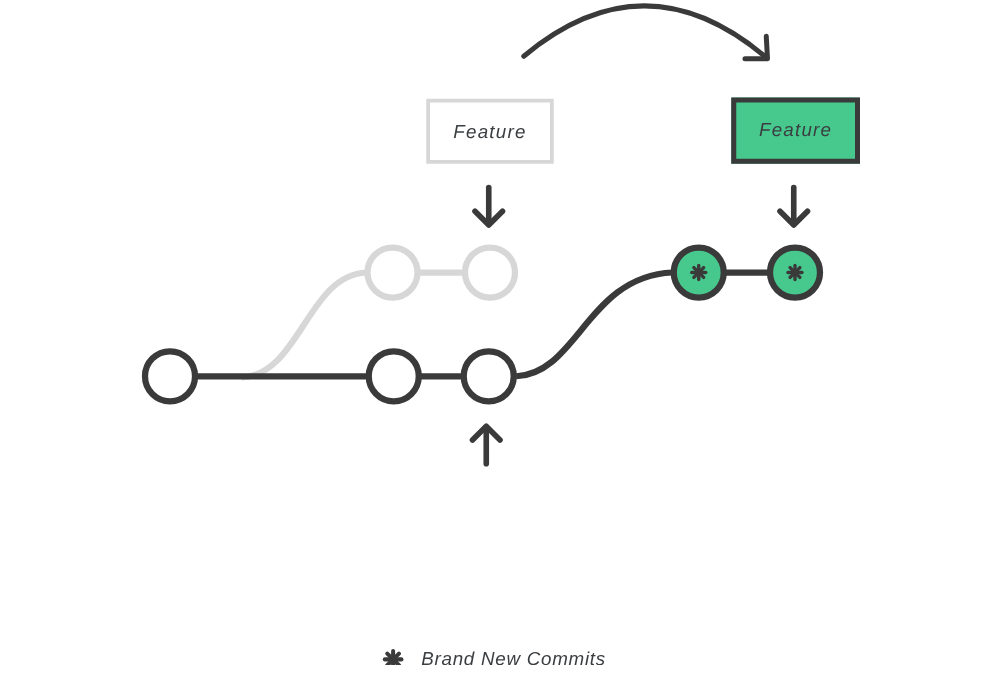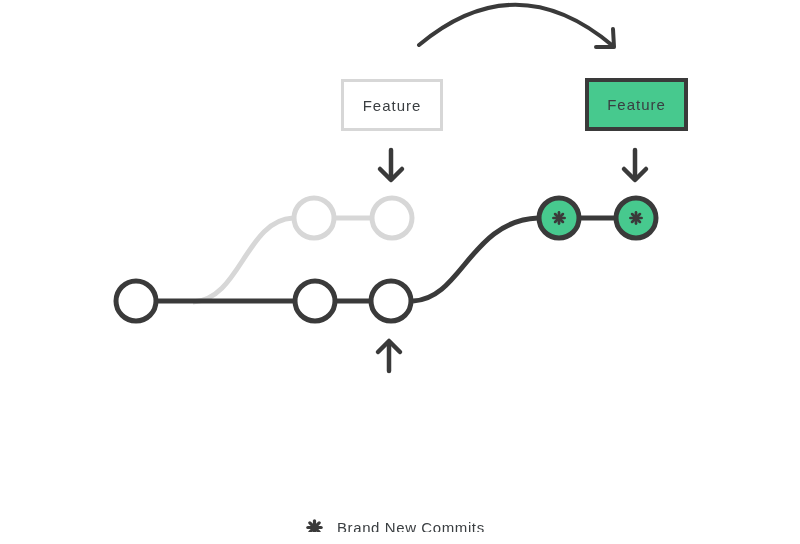--- a/index.html
+++ b/index.html
@@ -11,20 +11,21 @@
     --bg:#ffffff;
   }
   *{margin:0;padding:0;box-sizing:border-box;}
   html,body{background:var(--bg);}
   body{font-family:"Liberation Sans", sans-serif;}
   .stage{
     position:relative;
     width:800px;height:532px;
     background:var(--bg);
     overflow:hidden;
+    font-style:italic;
   }
   svg.diagram{position:absolute;left:0;top:0;}
   .label-box{
     position:absolute;
     display:flex;align-items:center;justify-content:center;
     font-size:15px;letter-spacing:1px;color:var(--text);
     background:#fff;
   }
   .box-feature-old{
     left:341px;top:79px;width:102px;height:52px;

